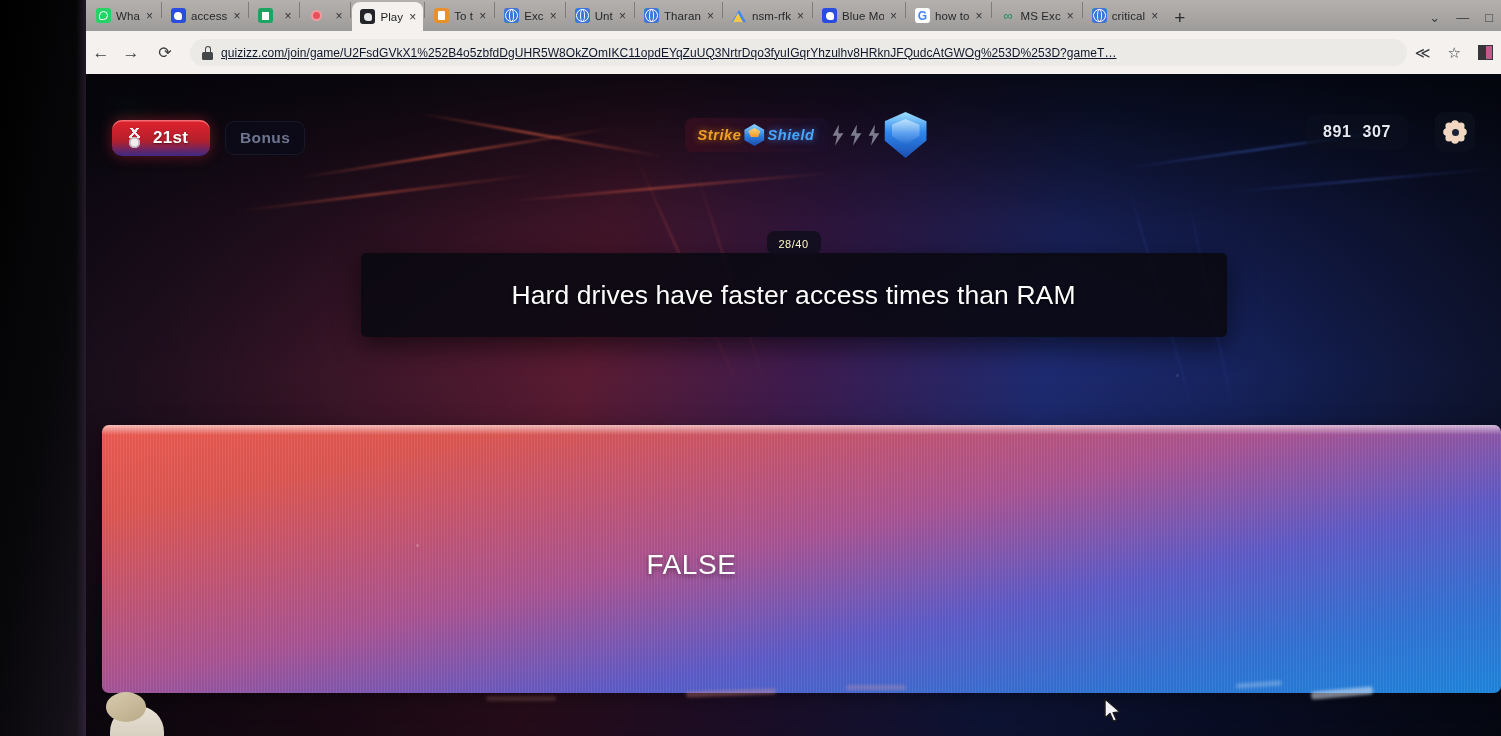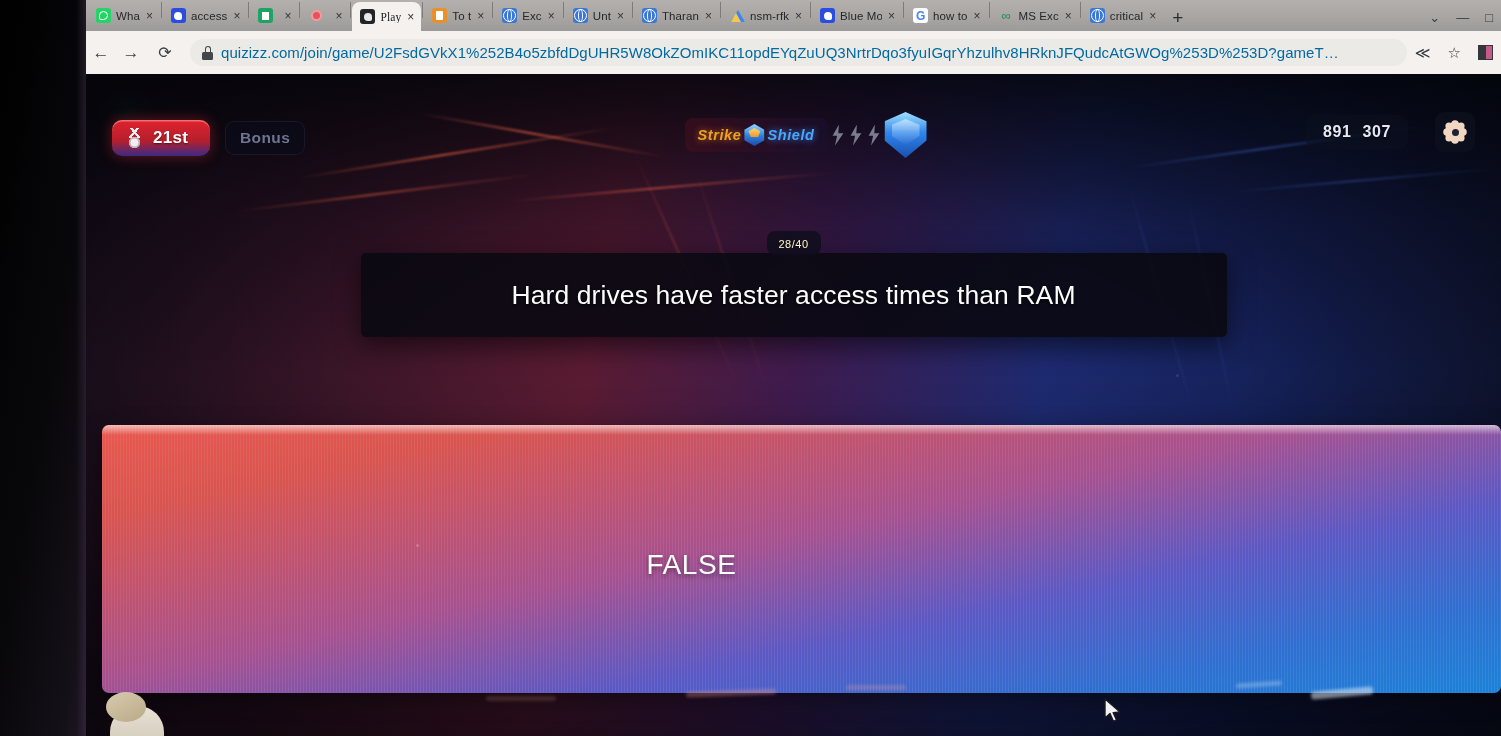--- a/index.html
+++ b/index.html
@@ -25,21 +25,21 @@
     background:linear-gradient(180deg,#b3b0ad 0%,#a8a5a3 55%,#9d9b99 100%);
     display:flex;align-items:flex-end;box-sizing:border-box;padding-left:2px;}
   .tab{height:27px;display:flex;align-items:center;gap:5px;padding:0 7px 0 8px;
     box-sizing:border-box;position:relative;cursor:default;flex:0 0 auto;}
   .tab .fav{width:15px;height:15px;border-radius:3px;flex:0 0 auto;position:relative;
     display:flex;align-items:center;justify-content:center;overflow:hidden;}
   .tab .tl{font-size:11.5px;color:#26282b;white-space:nowrap;overflow:hidden;
     letter-spacing:.1px;max-width:42px;text-overflow:clip;}
   .tab .xc{font-size:12px;color:#33363a;line-height:1;padding-left:1px;}
   .tab.active{background:#f4f1ee;border-radius:8px 8px 0 0;height:29px;}
-  .tab.active .tl{color:#1c1e20;font-family:Liberation Serif, serif;}
+  .tab.active .tl{color:#1c1e20;}
   .tabsep{width:1px;height:16px;background:#7e7c7b;margin:0 1px 6px 1px;flex:0 0 auto;}
   .plus{font-size:19px;color:#2c2e31;padding:0 9px 4px 9px;line-height:1;}
   .wctl{margin-left:auto;display:flex;align-items:center;gap:16px;padding:0 8px 7px 0;}
   .wctl span{font-size:13px;color:#3a3c3f;line-height:1;}
 
   
   .fv-wa{background:#25d366;border-radius:50%;}
   .fv-wa:before{content:"";position:absolute;width:7px;height:7px;border:1.6px solid #fff;
     border-radius:50% 50% 50% 2px;}
   .fv-qz{background:#2b4ce0;border-radius:3px;}
@@ -77,22 +77,22 @@
   .navbtn{width:30px;display:flex;align-items:center;justify-content:center;
     font-size:17px;color:#3c3e41;line-height:1;flex:0 0 auto;}
   .navbtn.rel{margin-left:4px;font-size:16px;}
   .urlbox{flex:1 1 auto;height:27px;margin:0 8px 0 10px;background:#eceae7;border-radius:14px;
     display:flex;align-items:center;padding:0 12px;box-sizing:border-box;min-width:0;}
   .lockicon{width:11px;height:14px;flex:0 0 auto;margin-right:8px;position:relative;}
   .lockicon:before{content:"";position:absolute;left:0;bottom:0;width:11px;height:8px;
     background:#44474a;border-radius:1.5px;}
   .lockicon:after{content:"";position:absolute;left:2.5px;top:0;width:6px;height:7px;
     border:1.6px solid #44474a;border-bottom:none;border-radius:3px 3px 0 0;box-sizing:border-box;}
-  .urltext{font-size:15px;color:#0369a1;white-space:nowrap;overflow:hidden;
-    text-overflow:ellipsis;letter-spacing:.05px;}
+  .urltext{font-size:12px;color:#0f172a;white-space:nowrap;overflow:hidden;
+    text-overflow:ellipsis;letter-spacing:.05px;text-decoration:underline;}
   .omniicons{display:flex;align-items:center;gap:17px;padding-right:8px;flex:0 0 auto;}
   .omniicons span{font-size:15px;color:#34363a;line-height:1;}
   .extbox{width:15px;height:15px;border:1.6px solid #34363a;box-sizing:border-box;display:flex;}
   .extbox i{display:block;width:50%;height:100%;background:#34363a;}
   .extbox i+i{background:#c45a8a;}
 
   
   #game{position:absolute;left:0;top:74px;width:1415px;height:662px;overflow:hidden;
     background:#120b18;}
   .gbg{position:absolute;inset:0;

